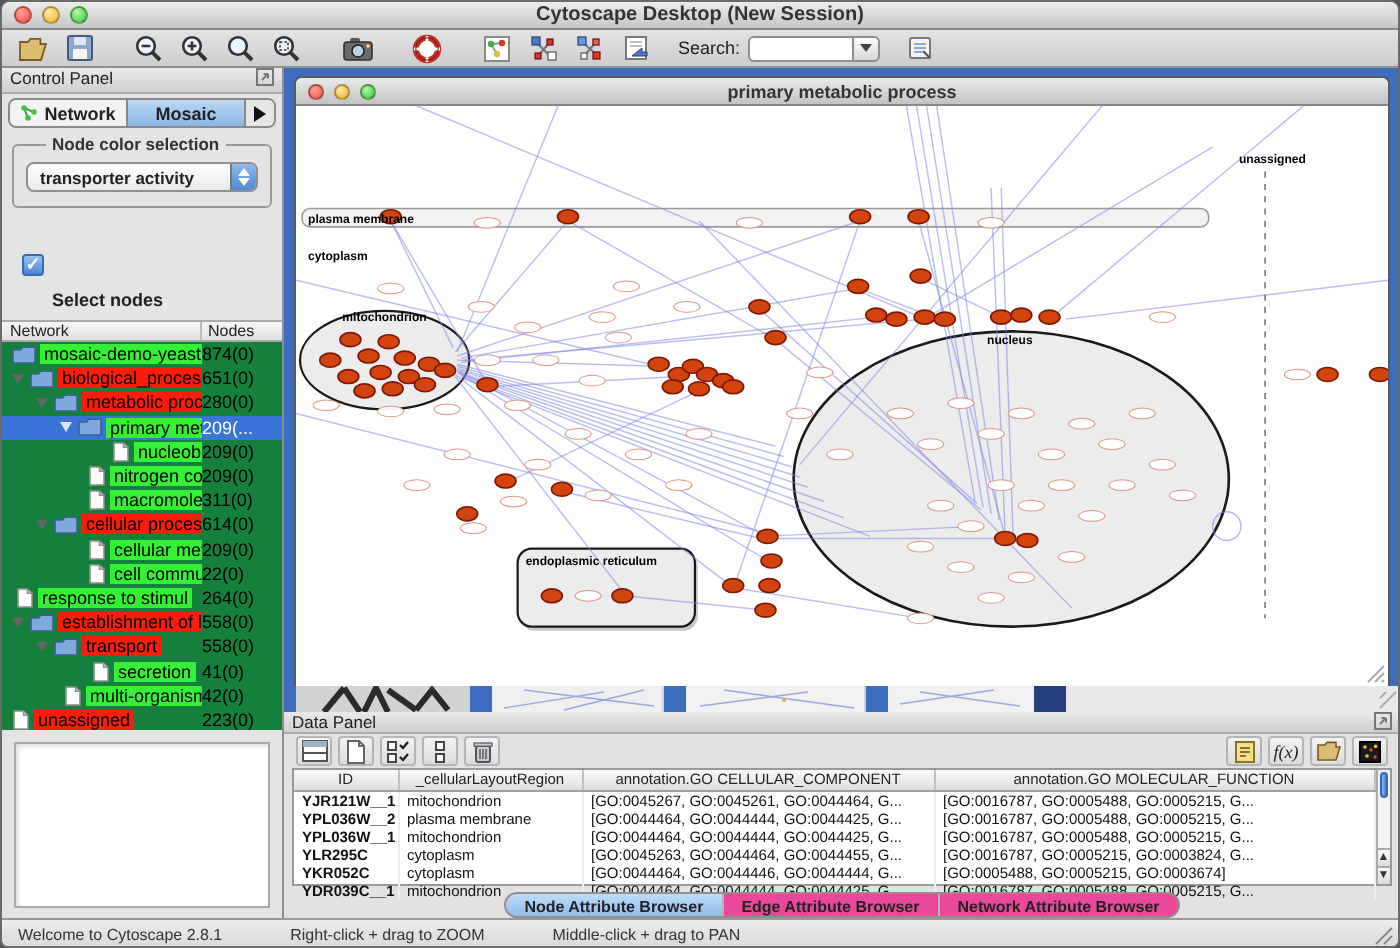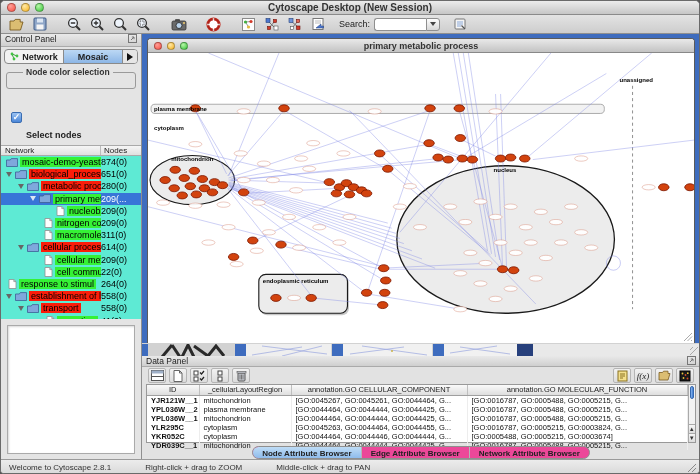--- a/index.html
+++ b/index.html
@@ -61,21 +61,21 @@
   .checkbox { width:11px; height:11px; border-radius:2px; border:1px solid #3a6db2;
               background:linear-gradient(#9cc3f2,#4a86d8); color:#fff; font-size:9px; font-weight:bold;
               display:flex; align-items:center; justify-content:center; line-height:1; }
   .check-label { font-size:9px; font-weight:bold; color:#222;margin-top:36px; }
 
   .tree-head { display:flex; margin-top:5px; height:11px; background:linear-gradient(#f6f6f6,#e0e0e0);
                border-top:1px solid #aaa; border-bottom:1px solid #aaa; font-size:8px; color:#222; align-items:center; }
   .tree-head .th1 { flex:1; padding-left:4px; border-right:1px solid #bbb; }
   .tree-head .th2 { width:40px; padding-left:3px; }
 
-  .tree { height:163px; background:#5eead4; overflow:hidden; }
+  .tree { height:194px; background:#15803d; overflow:hidden; }
   .tree-row { display:flex; align-items:center; height:12.2px; font-size:9px; white-space:nowrap; }
   .tree-row.sel { background:#3875d7; }
   .tree-row .arrow { width:0; height:0; border-left:3.5px solid transparent; border-right:3.5px solid transparent;
                      border-top:5px solid #666; margin-right:3px; flex:none; }
   .tree-row.sel .arrow { border-top-color:#dbe6f5; }
   .tree-row .ticon { flex:none; margin-right:2px; display:flex; }
   .tree-row .tlabel { padding:0 2px; overflow:hidden; color:#000; }
   .tree-row .tlabel.green { background:#35f135; }
   .tree-row .tlabel.red { background:#fb1d0a; }
   .tree-row .tcount { margin-left:auto; width:40px; flex:none; color:#000; overflow:hidden; }
@@ -287,20 +287,27 @@
         <div class="cp-tab sel">
           <span>Mosaic</span>
         </div>
         <div class="cp-tab-arrow">
             <span class="tri"></span>
           </div>
       </div>
 
       <div class="groupbox">
         <span class="legend">Node color selection</span>
+        <div class="combo">
+          <span class="combo-text">transporter activity</span>
+          <span class="stepper">
+              <span class="up"></span>
+              <span class="dn"></span>
+            </span>
+        </div>
       </div>
 
       <div class="check-row">
         <div class="checkbox">✓</div>
         <span class="check-label">Select nodes</span>
       </div>
 
       <div class="tree-head">
         <span class="th1">Network</span>
         <span class="th2">Nodes</span>

